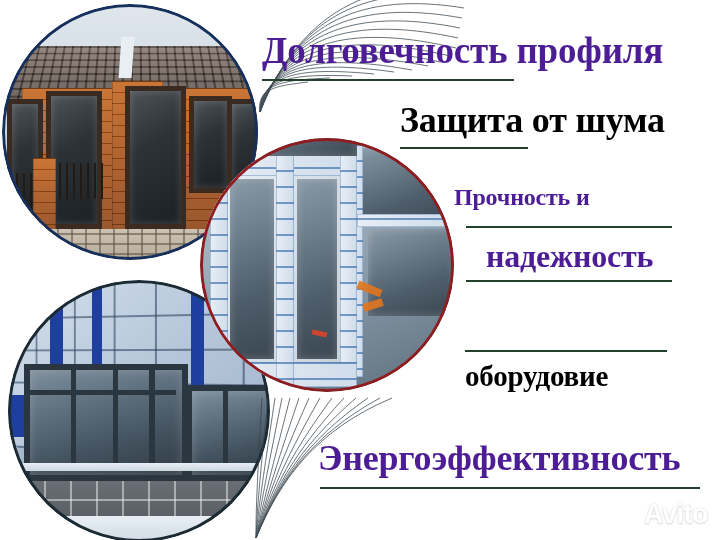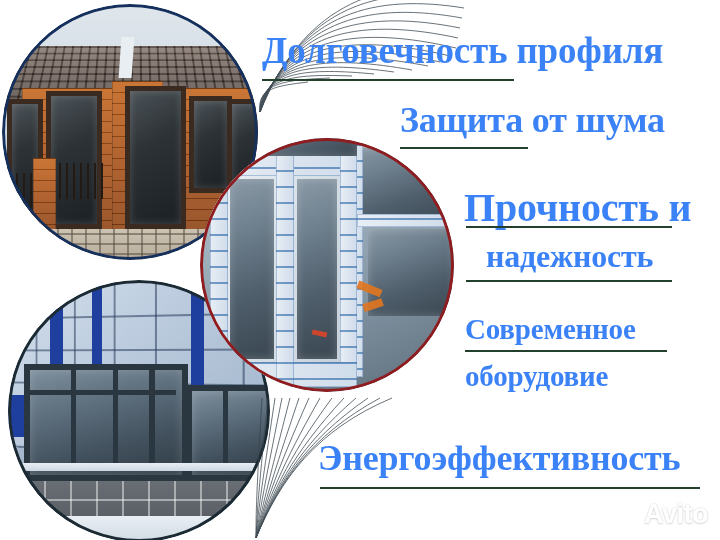--- a/index.html
+++ b/index.html
@@ -79,22 +79,22 @@
   .plinth{position:absolute;
      background:
        repeating-linear-gradient(90deg,rgba(255,255,255,.45) 0 2px,transparent 2px 26px),
        repeating-linear-gradient(0deg,rgba(255,255,255,.45) 0 2px,transparent 2px 20px),
        linear-gradient(180deg,#6f757a,#585e63);}
   .snow{position:absolute;background:linear-gradient(180deg,#e8eef4,#cdd7e0);}
 
   
   .tline{position:absolute;white-space:nowrap;font-weight:bold;letter-spacing:-.2px;}
   .ul{position:absolute;height:2px;background:#23402c;}
-  .navy{color:#3b82f6;}
-  .red{color:#3b82f6;}
+  .navy{color:#4c1d95;}
+  .red{color:#000000;}
 
   
   #watermark{position:absolute;right:12px;bottom:10px;display:flex;align-items:center;
      gap:14px;opacity:.55;}
   #watermark .wtxt{font-family:"Liberation Sans","DejaVu Sans",sans-serif;
      font-size:27px;font-weight:bold;color:#ffffff;
      text-shadow:0 0 2px rgba(120,130,140,.55),0 1px 2px rgba(110,120,130,.45);
      letter-spacing:-.5px;}
 </style>
 </head>
@@ -224,27 +224,26 @@
       <path d="M10 142 C 10 120, 10 104, 16 2"></path>
     </g>
   </svg>
 
   <div class="tline navy" style="left:262px;top:29px;font-size:37px;">Долговечность профиля</div>
   <div class="ul" style="left:262px;top:79px;width:252px;"></div>
 
   <div class="tline red" style="left:400px;top:99px;font-size:36px;">Защита от шума</div>
   <div class="ul" style="left:400px;top:147px;width:128px;"></div>
 
-  <div class="tline navy" style="left:464px;top:184px;font-size:40px;">Прочность и</div>
+  <div class="tline navy" style="left:454px;top:184px;font-size:24px;">Прочность и</div>
   <div class="ul" style="left:466px;top:226px;width:206px;"></div>
 
   <div class="tline navy" style="left:466px;top:238px;font-size:32px;margin-left:20px;">надежность</div>
   <div class="ul" style="left:466px;top:280px;width:206px;"></div>
 
-  <div class="tline red" style="left:465px;top:313px;font-size:29px;">Современное</div>
   <div class="ul" style="left:465px;top:350px;width:202px;"></div>
 
   <div class="tline navy" style="left:318px;top:437px;font-size:36px;">Энергоэффективность</div>
 
   <div class="tline red" style="left:465px;top:360px;font-size:29px;">оборудовие</div>
   <div class="ul" style="left:320px;top:487px;width:380px;"></div>
 
   <div id="watermark">
     <svg width="26" height="24" viewBox="0 0 26 24">
       <circle cx="6.5" cy="6" r="5" fill="#ffffff" opacity="0.9"></circle>

